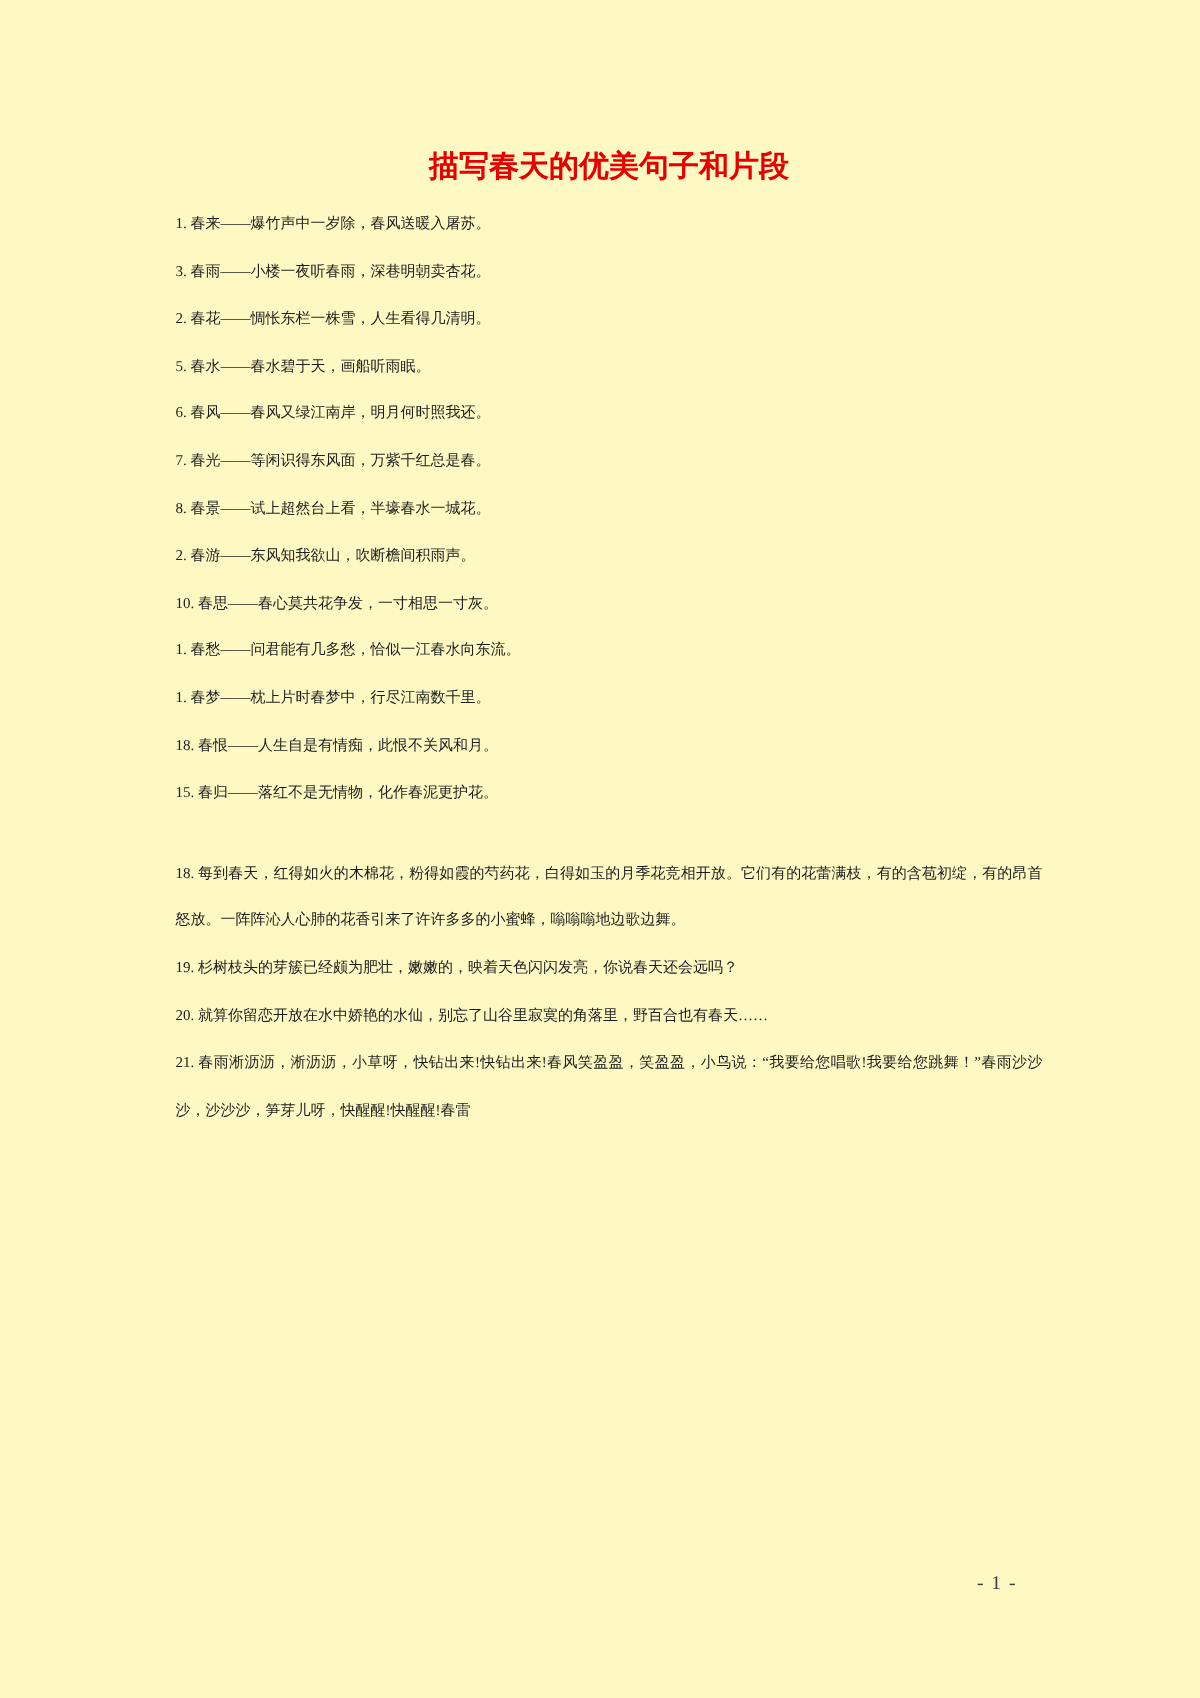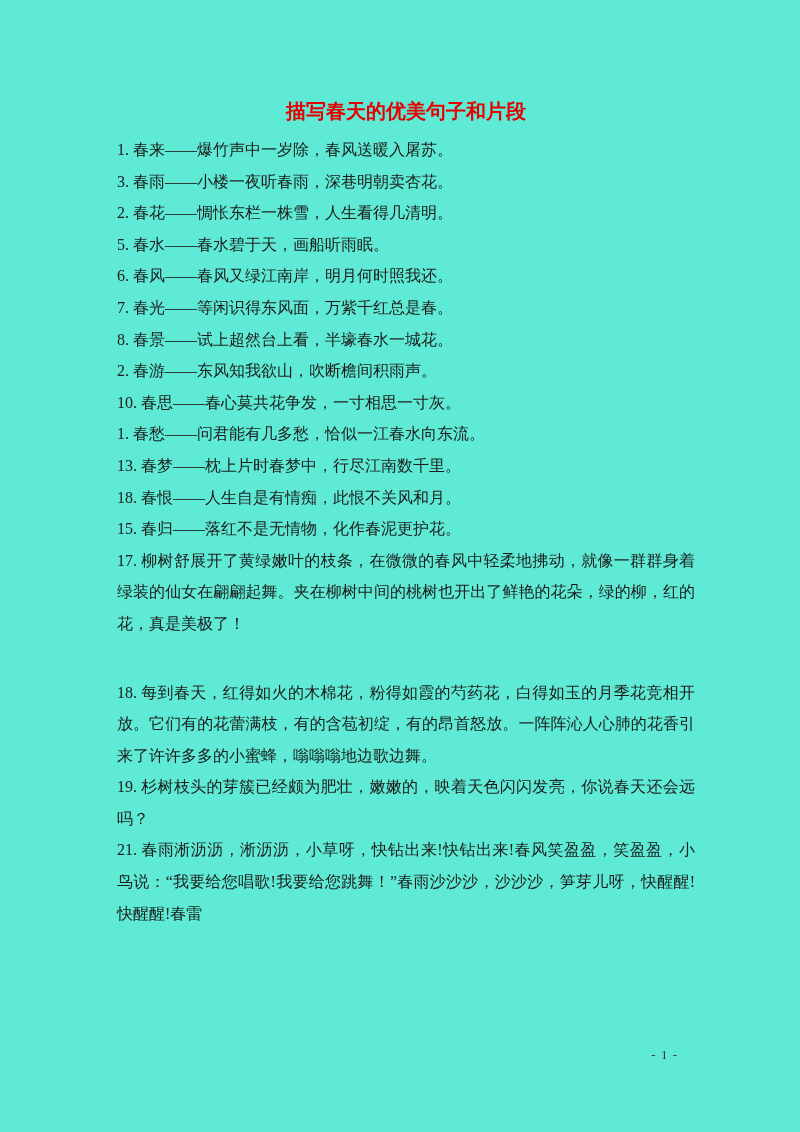--- a/index.html
+++ b/index.html
@@ -4,45 +4,45 @@
 <style>
   * { box-sizing: border-box; }
   html, body {
     margin: 0; padding: 0;
     background: #ffffff;
   }
   .page {
     position: relative;
     width: 800px;
     height: 1132px;
-    background: #5eead4;
+    background: #fef9c3;
     padding: 96px 0 0 117px;
     font-family: "Liberation Serif", "DejaVu Serif", serif;
     color: #1c1c1c;
     overflow: hidden;
   }
   .title {
     width: 578px;
     margin: 0 0 8px 0;
     font-size: 20px;
     line-height: 30px;
     font-weight: 700;
     text-align: center;
     color: #e60000;
   }
   .item {
     width: 578px;
     margin: 0;
-    font-size: 16px;
+    font-size: 10px;
     line-height: 31.6px;
     text-align: justify;
     word-break: normal;
   }
   .para-gap {
-    margin-top: 37px;
+    margin-top: 22px;
   }
   .footer {
     position: absolute;
     top: 1047px;
     right: 122px;
     font-size: 13px;
     color: #3a3a3a;
     letter-spacing: 1px;
   }
 </style>
@@ -55,22 +55,22 @@
   <p class="item">1. 春来——爆竹声中一岁除，春风送暖入屠苏。</p>
   <p class="item">3. 春雨——小楼一夜听春雨，深巷明朝卖杏花。</p>
   <p class="item">2. 春花——惆怅东栏一株雪，人生看得几清明。</p>
   <p class="item">5. 春水——春水碧于天，画船听雨眠。</p>
   <p class="item">6. 春风——春风又绿江南岸，明月何时照我还。</p>
   <p class="item">7. 春光——等闲识得东风面，万紫千红总是春。</p>
   <p class="item">8. 春景——试上超然台上看，半壕春水一城花。</p>
   <p class="item">2. 春游——东风知我欲山，吹断檐间积雨声。</p>
   <p class="item">10. 春思——春心莫共花争发，一寸相思一寸灰。</p>
   <p class="item">1. 春愁——问君能有几多愁，恰似一江春水向东流。</p>
-  <p class="item">13. 春梦——枕上片时春梦中，行尽江南数千里。</p>
+  <p class="item">1. 春梦——枕上片时春梦中，行尽江南数千里。</p>
   <p class="item">18. 春恨——人生自是有情痴，此恨不关风和月。</p>
   <p class="item">15. 春归——落红不是无情物，化作春泥更护花。</p>
-  <p class="item">17. 柳树舒展开了黄绿嫩叶的枝条，在微微的春风中轻柔地拂动，就像一群群身着绿装的仙女在翩翩起舞。夹在柳树中间的桃树也开出了鲜艳的花朵，绿的柳，红的花，真是美极了！</p>
   <p class="item para-gap">18. 每到春天，红得如火的木棉花，粉得如霞的芍药花，白得如玉的月季花竞相开放。它们有的花蕾满枝，有的含苞初绽，有的昂首怒放。一阵阵沁人心肺的花香引来了许许多多的小蜜蜂，嗡嗡嗡地边歌边舞。</p>
   <p class="item">19. 杉树枝头的芽簇已经颇为肥壮，嫩嫩的，映着天色闪闪发亮，你说春天还会远吗？</p>
+  <p class="item">20. 就算你留恋开放在水中娇艳的水仙，别忘了山谷里寂寞的角落里，野百合也有春天……</p>
   <p class="item">21. 春雨淅沥沥，淅沥沥，小草呀，快钻出来!快钻出来!春风笑盈盈，笑盈盈，小鸟说：“我要给您唱歌!我要给您跳舞！”春雨沙沙沙，沙沙沙，笋芽儿呀，快醒醒!快醒醒!春雷</p>
 
   <div class="footer">- 1 -</div>
 </div>
 
 </body></html>

